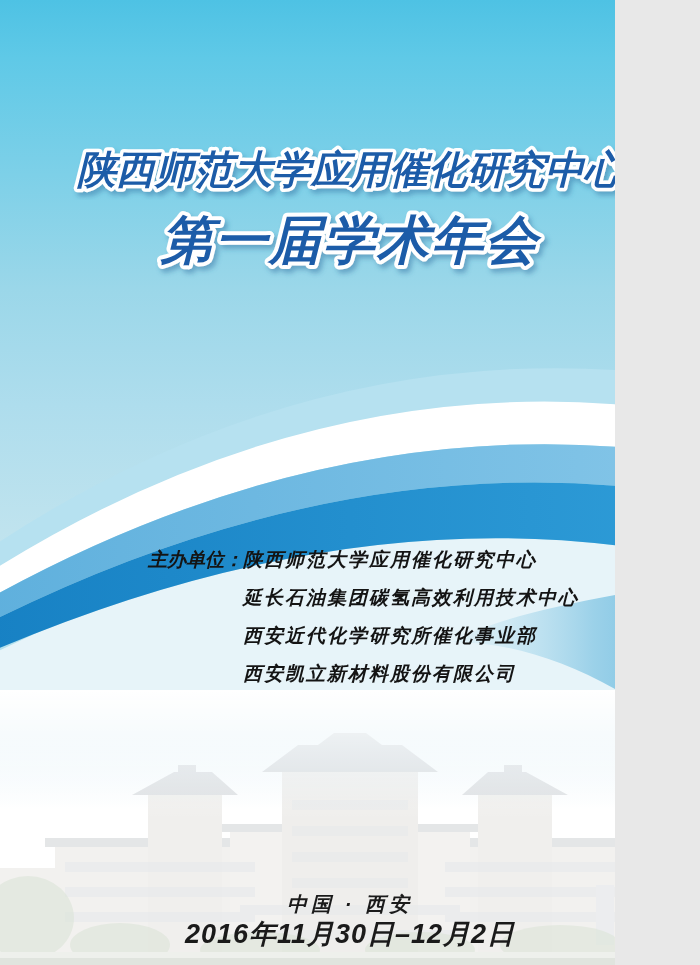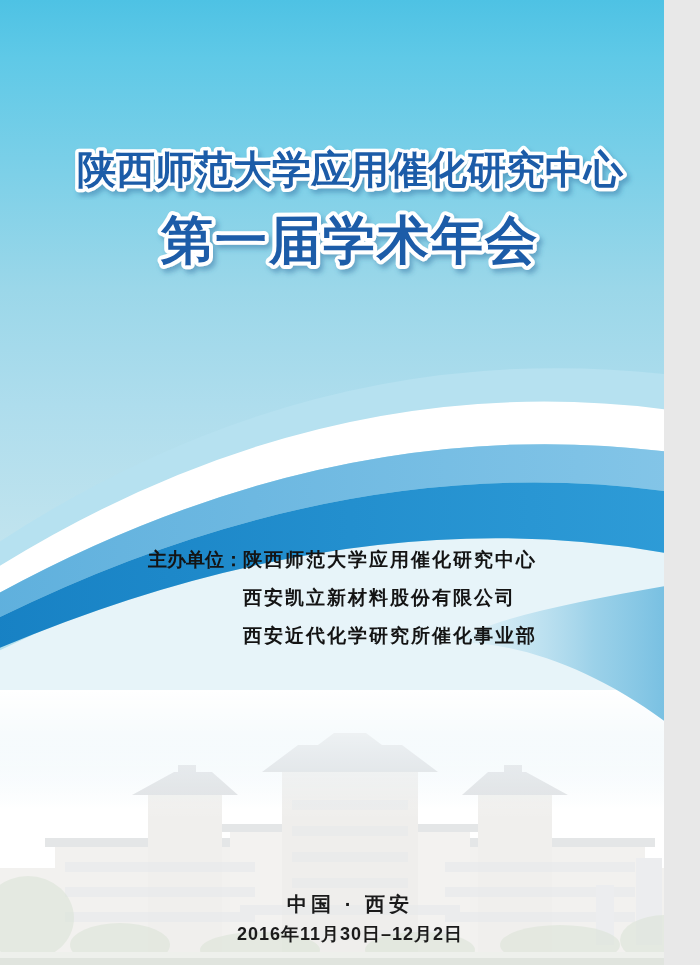--- a/index.html
+++ b/index.html
@@ -1,23 +1,24 @@
 <!DOCTYPE html>
 <html><head>
 <meta charset="utf-8">
 <style>
   html,body{margin:0;padding:0;background:#e8e8e8;}
   .poster{
     position:relative;
-    width:664px;height:965px;
+    width:615px;height:965px;
     overflow:hidden;
     font-family:"Liberation Sans",sans-serif;
     background:linear-gradient(180deg,
       #4ec2e4 0%, #5fc9e7 6%, #7dd0e8 18%, #9bd7e9 30%,
       #aedded 42%, #bfe3ee 55%, #c9e7f0 65%, #cfeaf2 100%);
+    font-style:italic;
   }
   .layer{position:absolute;left:0;top:0;width:700px;height:965px;}
   svg{display:block;}
 
   
   .title-svg{position:absolute;left:0;top:95px;width:700px;height:200px;z-index:4;}
   .title-text{
     font-family:"Liberation Serif","DejaVu Serif",serif;
     font-weight:bold;
     fill:#1e5ca8;
@@ -34,21 +35,21 @@
   .org-row{display:flex;white-space:nowrap;}
   .org-label{width:95px;flex:0 0 auto;letter-spacing:0;}
   .org-value{letter-spacing:2px;text-align:center;}
 
   
   .footer{
     position:absolute;left:0;top:843px;width:700px;z-index:6;
     text-align:center;color:#1a1a1a;font-weight:bold;margin-top:47px;
   }
   .footer-location{font-size:20px;letter-spacing:4px;line-height:28px;}
-  .footer-dates{font-size:18px;letter-spacing:1px;line-height:32px;}
+  .footer-dates{font-size:27px;letter-spacing:1px;line-height:32px;}
 </style>
 </head>
 <body>
 
 <div class="poster">
 
   <svg class="layer" viewBox="0 0 700 965" preserveAspectRatio="none">
     <defs>
       <linearGradient id="gradLight" x1="0" y1="0" x2="1" y2="0">
         <stop offset="0" stop-color="#5fb0dd"></stop>
@@ -152,25 +153,29 @@
 
   <div class="organizers">
     <div class="org-row">
       <span class="org-label">主办单位：</span>
       <span class="org-value">陕西师范大学应用催化研究中心</span>
     </div>
     <div class="org-row">
     </div>
     <div class="org-row">
       <span class="org-label"></span>
-      <span class="org-value">西安凯立新材料股份有限公司</span>
+      <span class="org-value">延长石油集团碳氢高效利用技术中心</span>
     </div>
     <div class="org-row">
       <span class="org-label"></span>
       <span class="org-value">西安近代化学研究所催化事业部</span>
+    </div>
+    <div class="org-row">
+      <span class="org-label"></span>
+      <span class="org-value">西安凯立新材料股份有限公司</span>
     </div>
   </div>
 
   <div class="footer">
     <div class="footer-location">中国 · 西安</div>
     <div class="footer-dates">2016年11月30日–12月2日</div>
   </div>
 
 </div>
 

